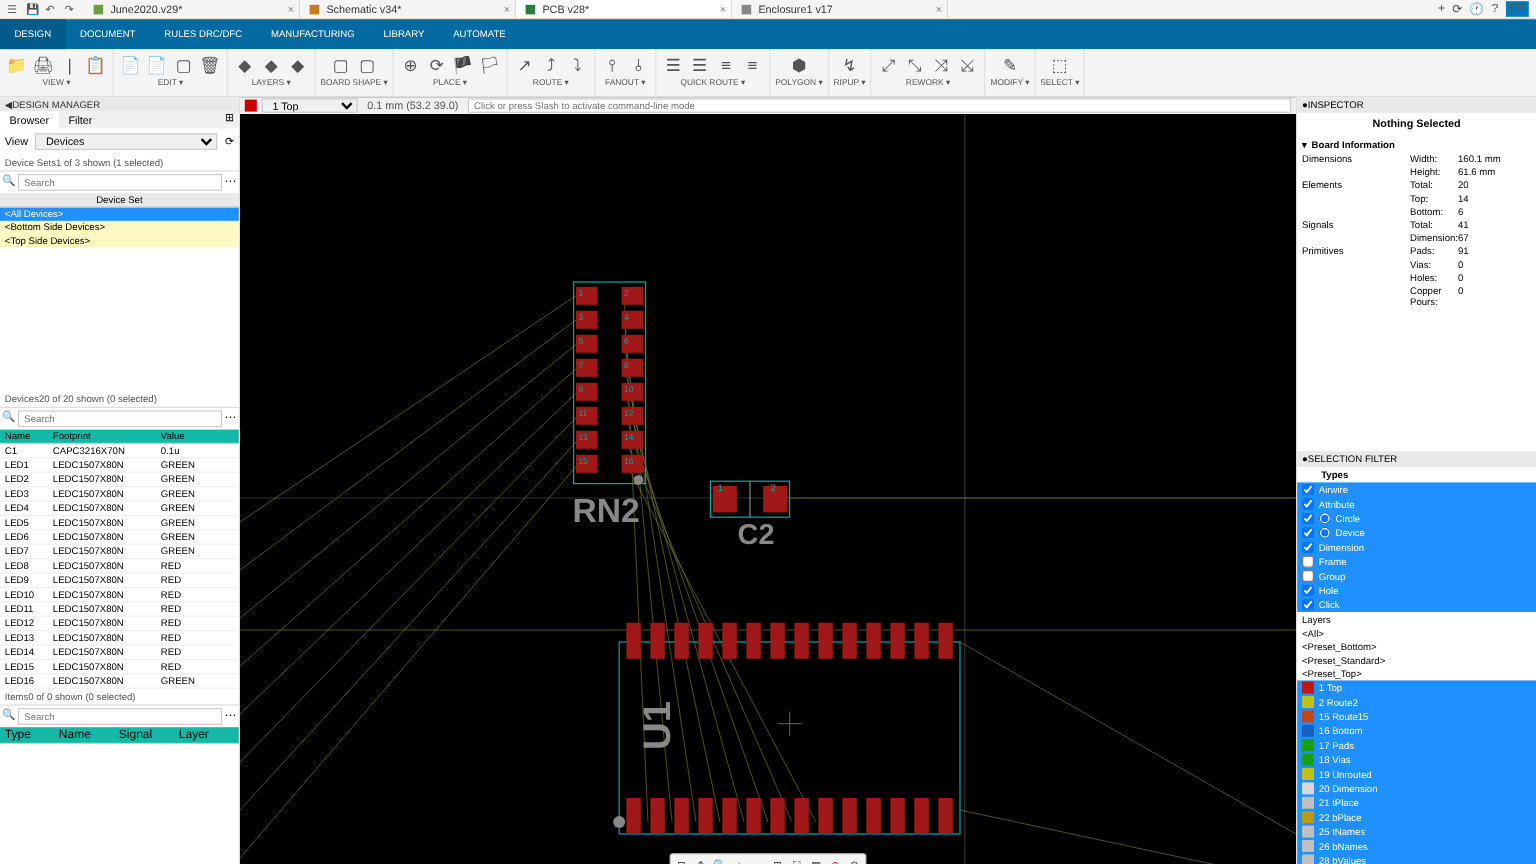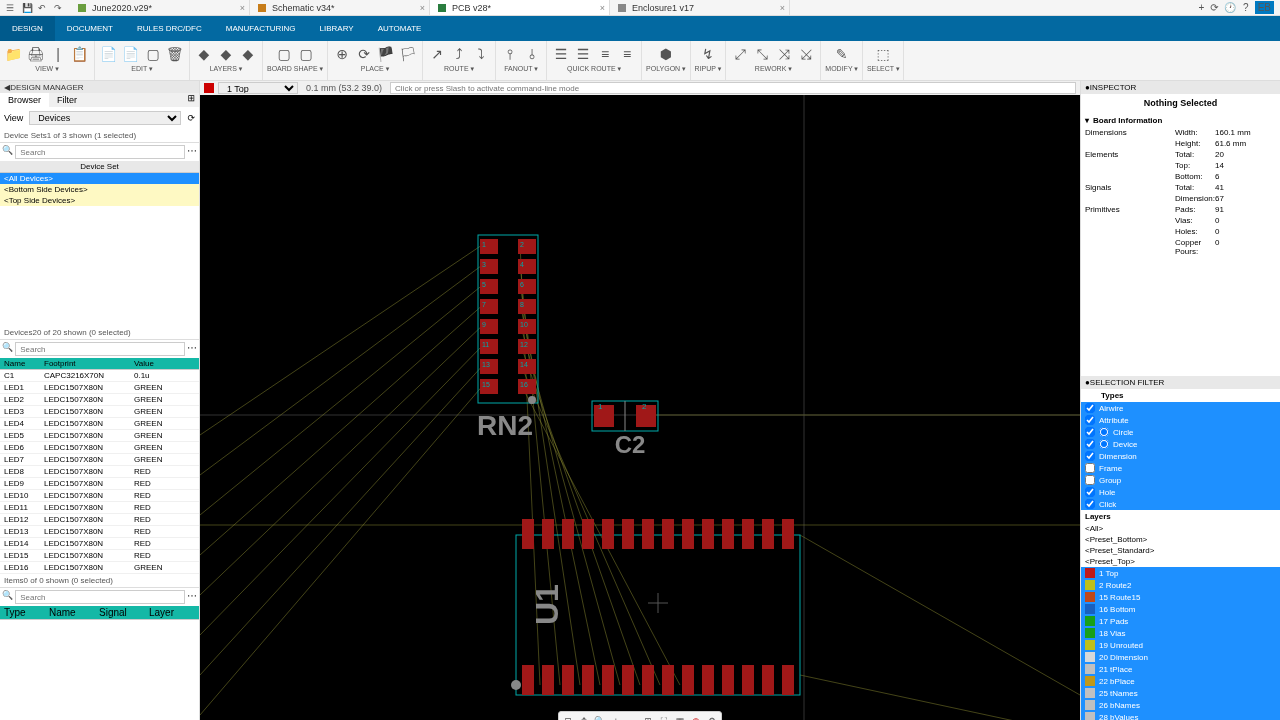--- a/index.html
+++ b/index.html
@@ -627,21 +627,21 @@
         </div>
         <div class="filter-row">
           <input type="checkbox" checked="" style="">
           <span>Hole</span>
         </div>
         <div class="filter-row">
           <input type="checkbox" checked="" style="">
           <span>Click</span>
         </div>
       </div>
-    <div style="padding:2px 4px;font-weight:bold">Layers</div>
+    <div style="padding:2px 4px;font-weight:normal">Layers</div>
     <div class="layers-sec" id="layerspresets">
         <div class="layers-row">&lt;All&gt;</div>
         <div class="layers-row">&lt;Preset_Bottom&gt;</div>
         <div class="layers-row">&lt;Preset_Standard&gt;</div>
         <div class="layers-row">&lt;Preset_Top&gt;</div>
       </div>
     <div class="layers-list" id="layerslist">
         <div class="layer-row">
           <span class="lsw" style="background:#c01818"></span>
           <span>1 Top</span>

